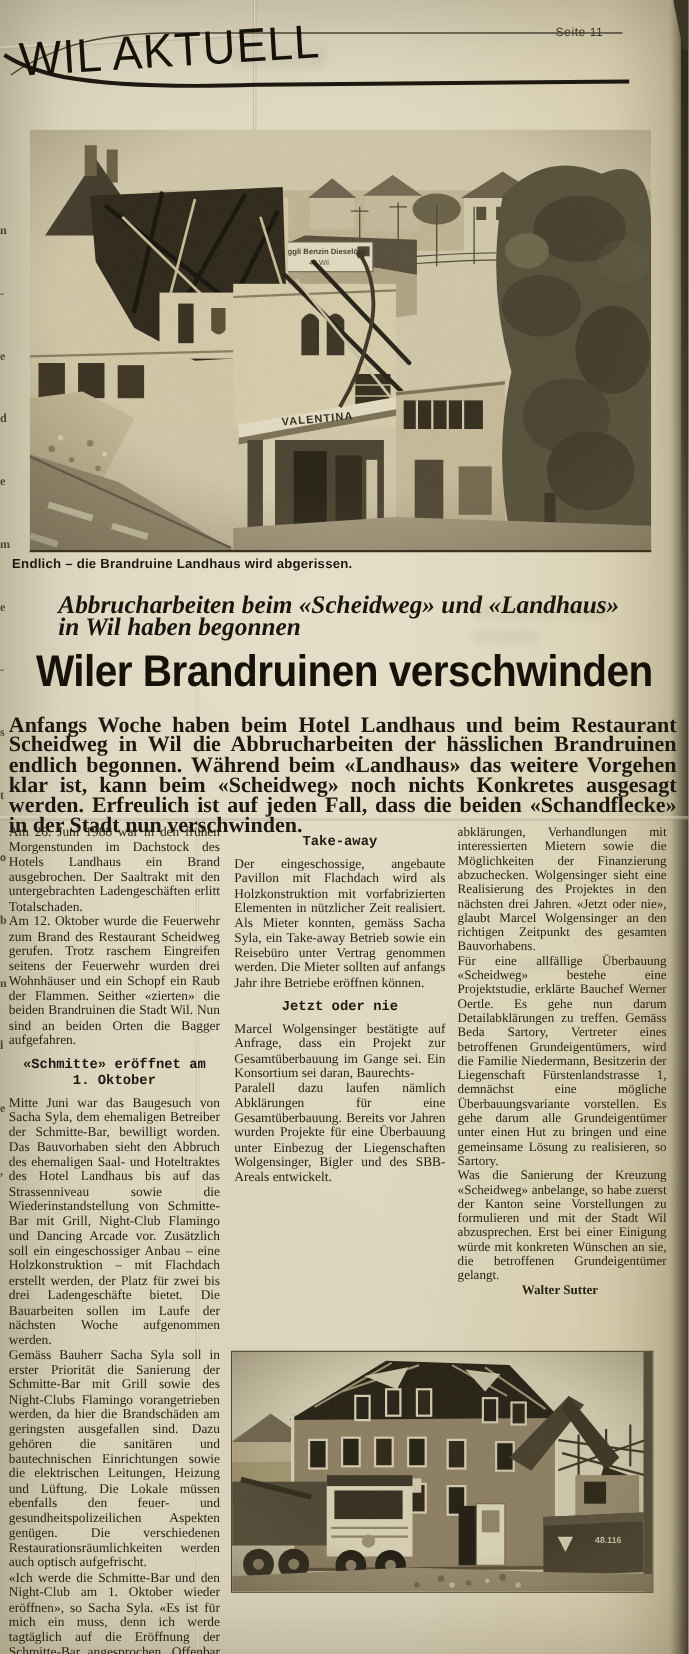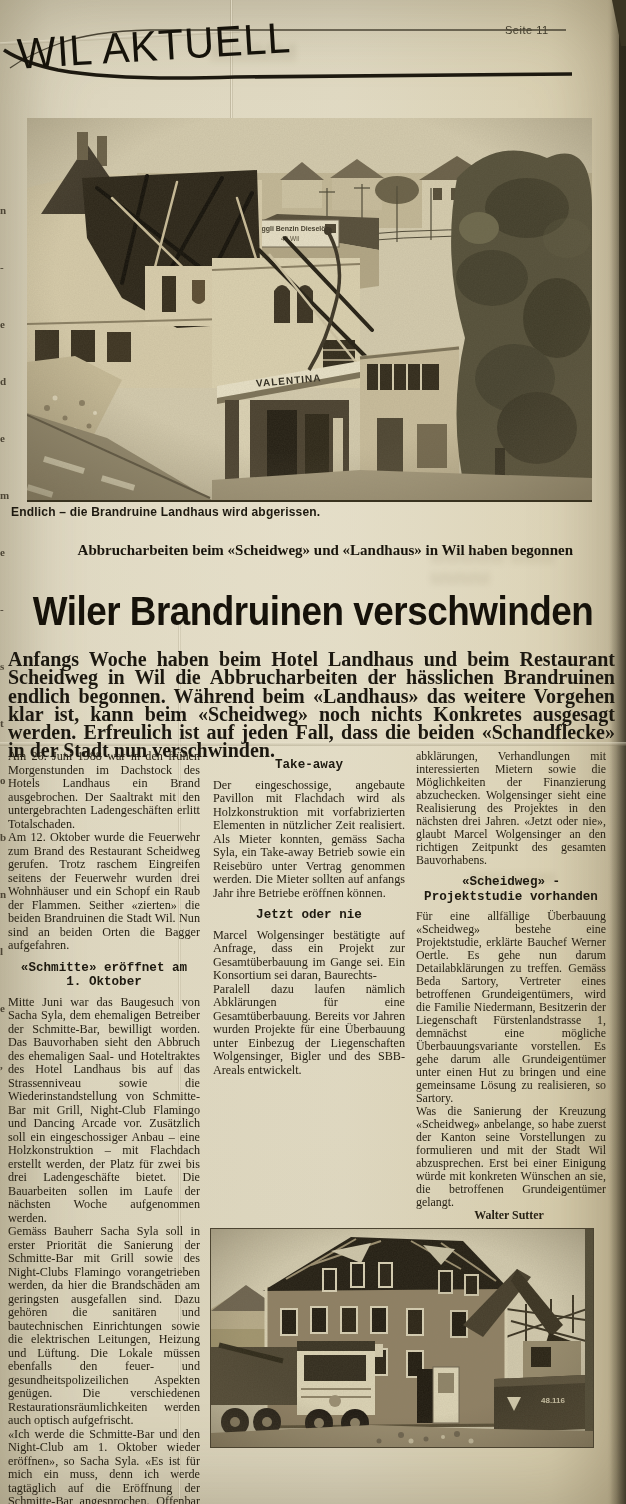--- a/index.html
+++ b/index.html
@@ -39,23 +39,23 @@
     letter-spacing:1px;color:#15120a;transform:rotate(-3.5deg) scaleY(1.05);transform-origin:left top;}
   
   .photo{position:absolute;background:#cfc6a8;}
   #photo1{left:27px;top:118px;width:565px;height:382px;border-bottom:2px solid #38321f;}
   #photo2{left:210px;top:1228px;width:382px;height:218px;border:1px solid #4c4431;}
   .caption{position:absolute;font-family:"Liberation Sans",sans-serif;font-weight:bold;
     color:#1d1910;font-size:12px;line-height:14.5px;letter-spacing:.2px;}
   #caption1{left:11px;top:505px;width:580px;}
   #caption2{left:201px;top:1504px;width:404px;}
   
-  .kicker{position:absolute;left:53px;top:540px;width:520px;text-align:right;
-    font-family:"Liberation Serif",serif;font-weight:bold;
-    font-size:15px;line-height:20px;color:#19150d;}
+  .kicker{position:absolute;left:53px;top:540px;width:520px;text-align:left;
+    font-family:"Liberation Serif",serif;font-weight:bold;font-style:italic;
+    font-size:23px;line-height:20px;color:#19150d;}
   .headline{position:absolute;left:0;top:590px;width:626px;text-align:center;
     font-family:"Liberation Sans",sans-serif;font-weight:bold;font-size:38px;
     letter-spacing:-.5px;color:#16120a;transform:scaleX(.97) scaleY(1.06);}
   .lead{position:absolute;left:8px;top:650px;width:607px;text-align:justify;
     font-family:"Liberation Serif",serif;font-weight:bold;font-size:20px;
     line-height:18.3px;color:#1c1810;}
   
   .col{position:absolute;top:750px;width:192px;text-align:justify;
     font-size:12.2px;line-height:13.5px;color:#282215;}
   .col p{margin:0;}
@@ -292,21 +292,20 @@
   <div id="col2" class="col">
     <div class="col-head">Take-away</div>
     <p>Der eingeschossige, angebaute Pavillon mit Flachdach wird als Holzkonstruktion mit vorfabrizierten Elementen in nützlicher Zeit realisiert. Als Mieter konnten, gemäss Sacha Syla, ein Take-away Betrieb sowie ein Reisebüro unter Vertrag genommen werden. Die Mieter sollten auf anfangs Jahr ihre Betriebe eröffnen können.</p>
     <div class="col-head">Jetzt oder nie</div>
     <p>Marcel Wolgensinger bestätigte auf Anfrage, dass ein Projekt zur Gesamtüberbauung im Gange sei. Ein Konsortium sei daran, Baurechts-</p>
     <p>Paralell dazu laufen nämlich Abklärungen für eine Gesamtüberbauung. Bereits vor Jahren wurden Projekte für eine Überbauung unter Einbezug der Liegenschaften Wolgensinger, Bigler und des SBB-Areals entwickelt.</p>
   </div>
 
   <div id="col3" class="col">
     <p>abklärungen, Verhandlungen mit interessierten Mietern sowie die Möglichkeiten der Finanzierung abzuchecken. Wolgensinger sieht eine Realisierung des Projektes in den nächsten drei Jahren. «Jetzt oder nie», glaubt Marcel Wolgensinger an den richtigen Zeitpunkt des gesamten Bauvorhabens.</p>
-    <div class="col-head">«Scheidweg» - Projektstudie vorhanden</div>
     <p>Für eine allfällige Überbauung «Scheidweg» bestehe eine Projektstudie, erklärte Bauchef Werner Oertle. Es gehe nun darum Detailabklärungen zu treffen. Gemäss Beda Sartory, Vertreter eines betroffenen Grundeigentümers, wird die Familie Niedermann, Besitzerin der Liegenschaft Fürstenlandstrasse 1, demnächst eine mögliche Überbauungsvariante vorstellen. Es gehe darum alle Grundeigentümer unter einen Hut zu bringen und eine gemeinsame Lösung zu realisieren, so Sartory.</p>
     <p>Was die Sanierung der Kreuzung «Scheidweg» anbelange, so habe zuerst der Kanton seine Vorstellungen zu formulieren und mit der Stadt Wil abzusprechen. Erst bei einer Einigung würde mit konkreten Wünschen an sie, die betroffenen Grundeigentümer gelangt.</p>
     <p class="byline">Walter Sutter</p>
   </div>
 
   <svg id="photo2" class="photo" viewBox="0 0 382 218">
     <defs>
       <radialGradient id="vig2" cx="50%" cy="45%" r="75%">
         <stop offset="55%" stop-color="#6b6148" stop-opacity="0"></stop>
           <stop offset="100%" stop-color="#554b34" stop-opacity=".5"></stop>

